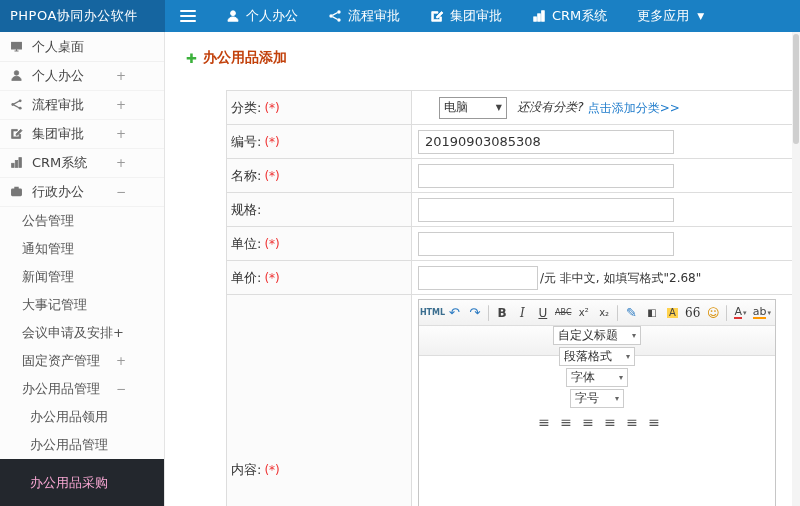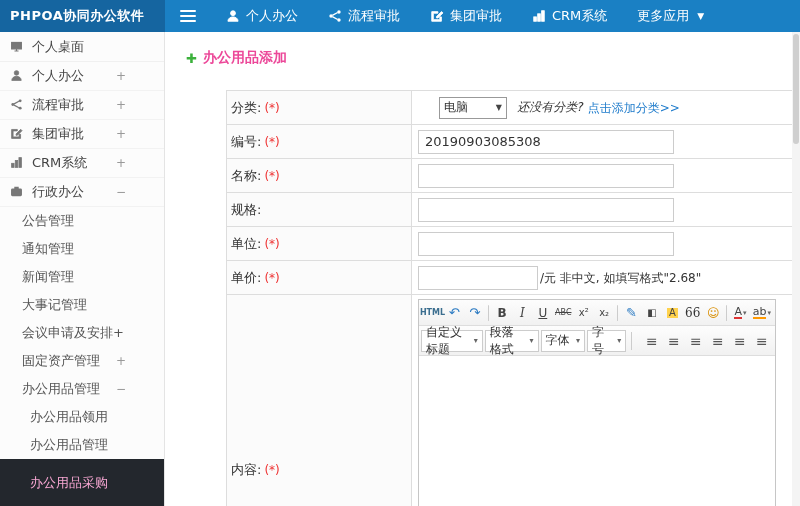--- a/index.html
+++ b/index.html
@@ -2,21 +2,21 @@
 <html><head>
 <meta charset="utf-8">
 <style>
   * { margin:0; padding:0; box-sizing:border-box; }
   html,body { width:800px; height:506px; overflow:hidden; background:#fff;
     font-family:"DejaVu Sans","Liberation Sans",sans-serif; }
   .app { position:relative; width:800px; height:506px; }
 
   
   .topbar { position:absolute; top:0; left:0; width:800px; height:32px; background:#1a80c4; display:flex; align-items:stretch; }
-  .logo { width:165px; background:#1565a0; color:#fff; font-size:13px; font-weight:bold; display:flex; align-items:center; padding-left:10px; letter-spacing:0.5px; }
+  .logo { width:165px; background:#1565a0; color:#fff; font-size:13px; font-weight:normal; display:flex; align-items:center; padding-left:10px; letter-spacing:0.5px; }
   .hamburger { width:46px; display:flex; align-items:center; justify-content:center; cursor:pointer; }
   .hamburger .bars { width:16px; }
   .hamburger .bars span { display:block; height:2px; background:#fff; margin:3px 0; border-radius:1px; }
   .topnav { display:flex; align-items:stretch; }
   .nav-item { display:flex; align-items:center; gap:6px; color:#fff; font-size:13px; padding:0 15px; cursor:pointer; }
   .nav-item svg { width:14px; height:14px; fill:#fff; stroke:#fff; }
   .nav-caret { font-size:9px; color:#fff; margin-left:2px; }
 
   
   .sidebar { position:absolute; top:32px; left:0; width:165px; height:474px; background:#fcfcfc; border-right:1px solid #e4e4e4; font-size:13px; color:#444; }
@@ -28,41 +28,41 @@
   .toggle { margin-left:auto; padding-right:38px; color:#999; font-size:12px; }
   .side-child { height:28px; padding-left:22px; display:flex; align-items:center; cursor:pointer; color:#555; }
   .side-child .toggle { padding-right:38px; }
   .side-sub { height:28px; padding-left:30px; display:flex; align-items:center; cursor:pointer; color:#555; }
   .side-sub.active { height:47px; background:#23272d; color:#f9a8d4; }
 
   
   .content { position:absolute; top:32px; left:166px; right:0; bottom:0; background:#fff; overflow:hidden; padding-top:16px; }
   .page-title { display:flex; align-items:center; gap:6px; padding-left:20px; height:20px; }
   .plus-icon { color:#3cb13c; font-size:13px; font-weight:bold; }
-  .title-text { font-size:14px; font-weight:bold; color:#ec4899; }
+  .title-text { font-size:14px; font-weight:bold; color:#c2410c; }
 
   table.form-table { border-collapse:collapse; margin:22px 0 0 60px; width:570px; table-layout:fixed; }
   .form-table td { border:1px solid #ddd; font-size:13px; color:#333; }
   td.lbl { width:185px; padding-left:4px; background:#fbfbfb; height:34px; }
   td.val { width:385px; padding:4px 6px; }
   .req { color:#ee3333; font-size:12px; margin-left:3px; }
   input.txt { width:256px; height:24px; border:1px solid #ccc; font-size:13px; padding:2px 6px; color:#333; font-family:inherit; }
   input.txt.short { width:120px; }
   .select-box { display:inline-flex; align-items:center; justify-content:space-between; width:68px; height:22px; border:1px solid #999; background:#fff; font-size:12px; padding:0 4px; cursor:pointer; vertical-align:middle;margin-left:21px; }
   .sel-arrow { font-size:8px; color:#444; }
   .hint { margin-left:6px; font-size:12px; color:#333;font-style:italic; }
   .link { color:#1e7bcb; font-size:12px; cursor:pointer; text-decoration:none; }
   .suffix { font-size:12px; color:#333; margin-left:2px; }
   td.content-row-lbl { height:350px; vertical-align:middle; }
 
   
   .editor { width:358px; border:1px solid #c6c6c6; background:#fff; }
   .tb { background:linear-gradient(#fdfdfd,#f1f1f1); border-bottom:1px solid #ddd; display:flex; align-items:center; flex-wrap:nowrap; padding:0 2px; }
   .tb1 { height:26px; }
-  .tb2 { height:30px; gap:2px; }
+  .tb2 { height:30px; gap:2px;flex-direction:column; }
   .tb-btn { width:21px; height:20px; display:inline-flex; align-items:center; justify-content:center; font-size:12px; color:#444; margin:0 1px; cursor:pointer; border:1px solid transparent; border-radius:2px; }
   .tb-btn i { font-style:normal; line-height:1; }
   .tb-btn.txt i { font-size:8px; font-weight:bold; color:#3b6e8f; }
   .tb-btn.blue i { color:#2e7cc3; font-size:13px; }
   .tb-btn.b i { font-weight:bold; }
   .tb-btn.i i { font-style:italic; font-family:"DejaVu Serif","Liberation Serif",serif; }
   .tb-btn.u i { text-decoration:underline; }
   .tb-btn.strike i { font-size:8px; text-decoration:line-through; }
   .tb-btn.small i { font-size:10px; }
   .tb-btn.hl i { background:#ffd24d; font-size:10px; padding:0 2px; }

